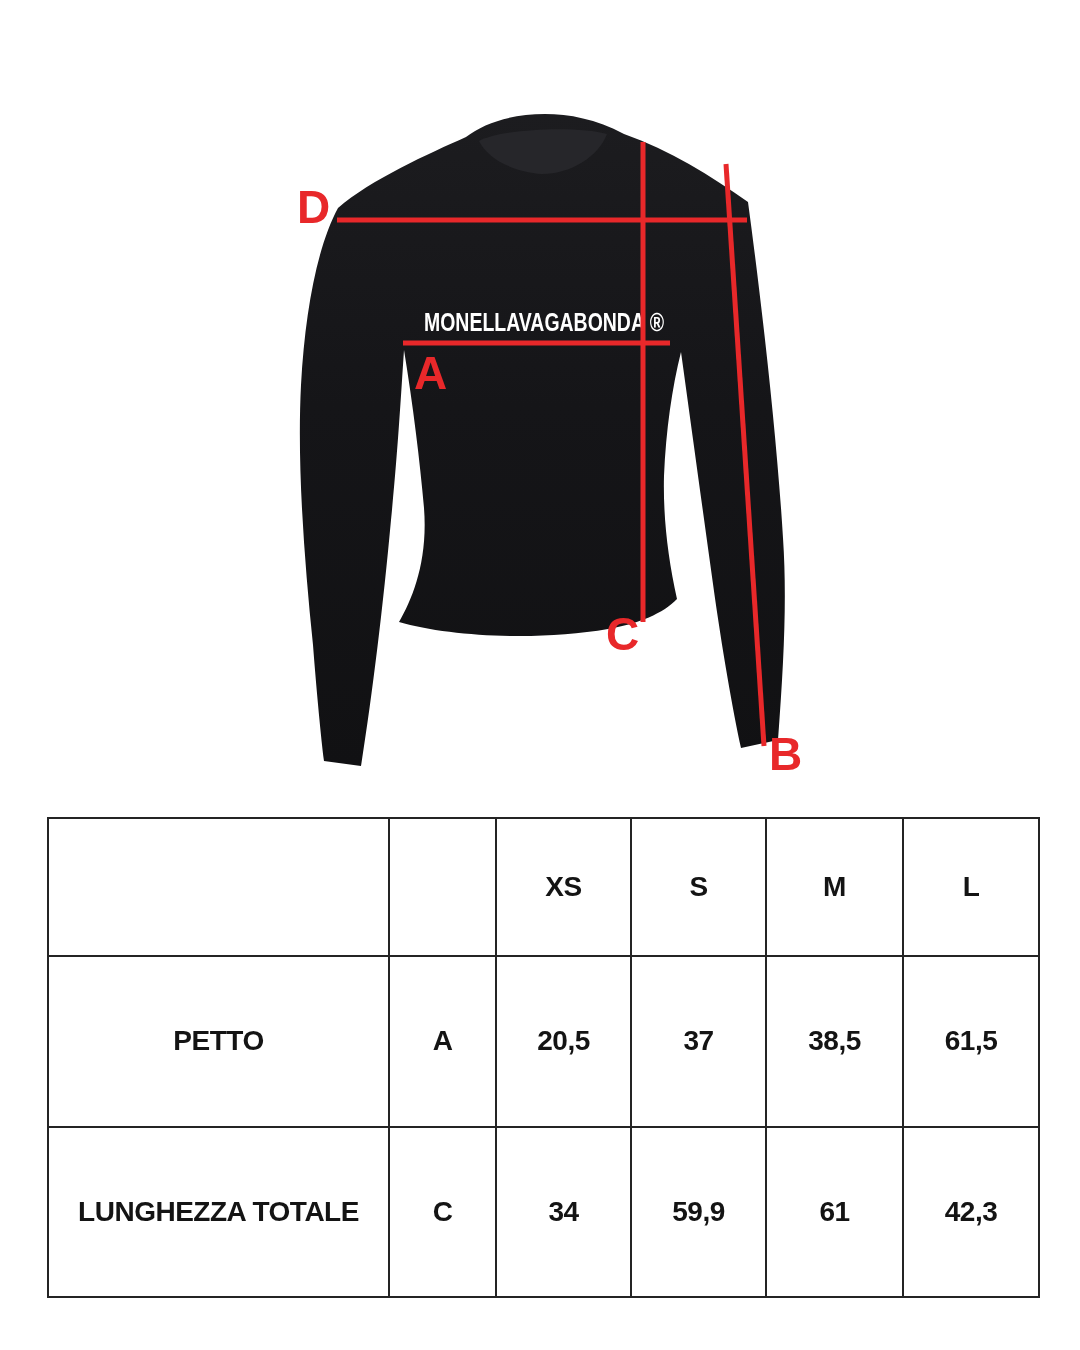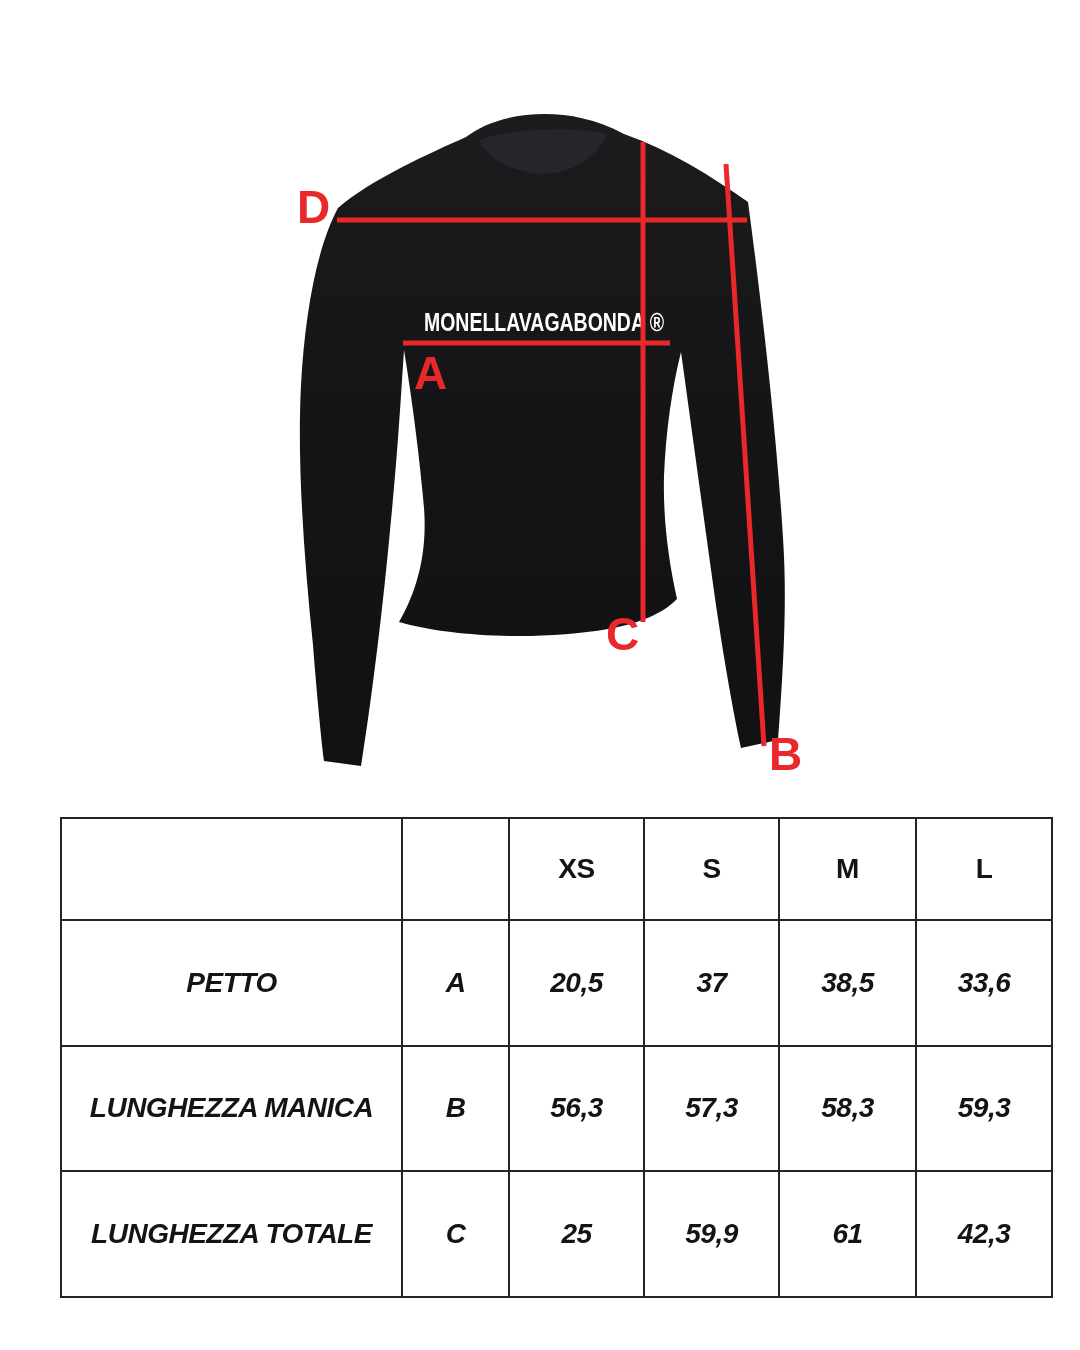--- a/index.html
+++ b/index.html
@@ -25,38 +25,38 @@
   }
   .mletter {
     font-family: "Liberation Sans", sans-serif;
     font-weight: bold;
     font-size: 46px;
     fill: #e8282a;
   }
   .mline { stroke: #e8282a; stroke-width: 5; }
   .size-table {
     position: absolute;
-    left: 60px; top: 817px;
+    left: 47px; top: 817px;
     width: 991px; height: 481px;
     border-collapse: collapse;
     table-layout: fixed;
   }
   .size-table td {
     border: 2px solid #242424;
     text-align: center;
     vertical-align: middle;
     font-family: "Liberation Sans", sans-serif;
     font-weight: bold;
     font-size: 28px;
     color: #141414;
     letter-spacing: -0.5px;
     padding: 0;
   }
   .size-table tr.header-row { height: 81px; }
-  .size-table tr.data-row { height: 100px; font-style: italic; }
+  .size-table tr.data-row { height: 100px; }
 </style>
 </head>
 <body>
 
 <div class="page">
 
   <div class="figure">
     <svg width="1080" height="800" viewBox="0 0 1080 800" xmlns="http://www.w3.org/2000/svg">
       <defs>
         <linearGradient id="shirtGrad" x1="0" y1="0" x2="0" y2="1">
@@ -127,34 +127,26 @@
         <td>S</td>
         <td>M</td>
         <td>L</td>
       </tr>
       <tr class="data-row">
         <td>PETTO</td>
         <td>A</td>
         <td>20,5</td>
         <td>37</td>
         <td>38,5</td>
-        <td>33,6</td>
-      </tr>
-      <tr class="data-row">
-        <td>LUNGHEZZA MANICA</td>
-        <td>B</td>
-        <td>56,3</td>
-        <td>57,3</td>
-        <td>58,3</td>
-        <td>59,3</td>
+        <td>61,5</td>
       </tr>
       <tr class="data-row">
         <td>LUNGHEZZA TOTALE</td>
         <td>C</td>
-        <td>25</td>
+        <td>34</td>
         <td>59,9</td>
         <td>61</td>
         <td>42,3</td>
       </tr>
     </tbody>
   </table>
 
 </div>
 
 </body></html>

